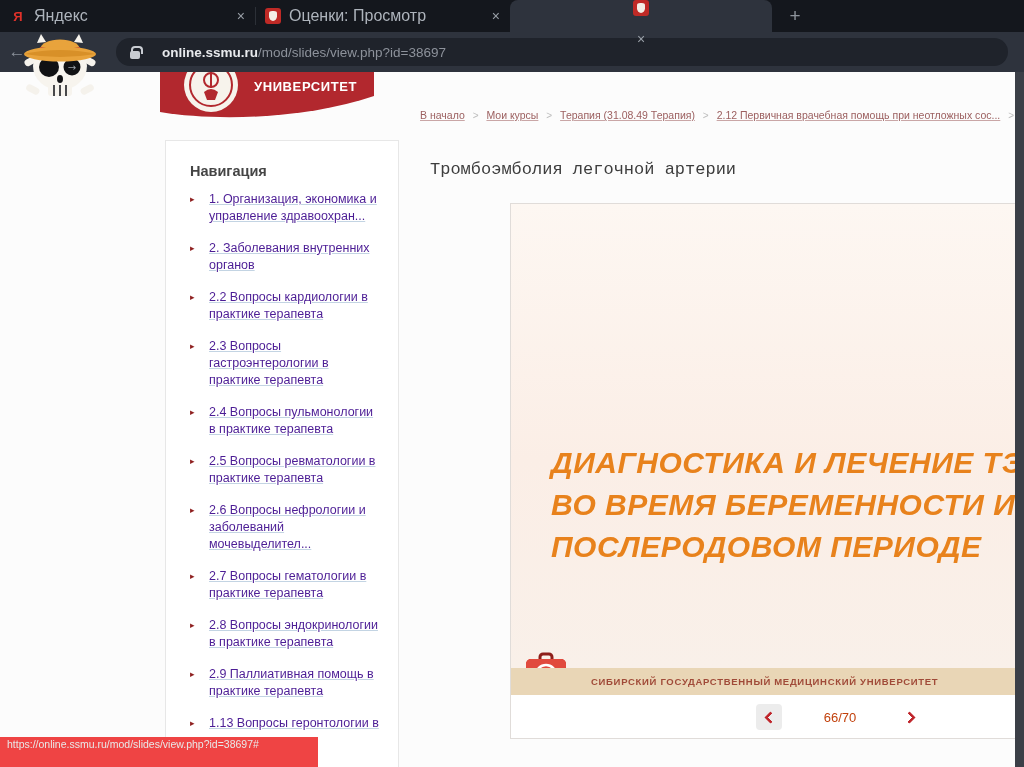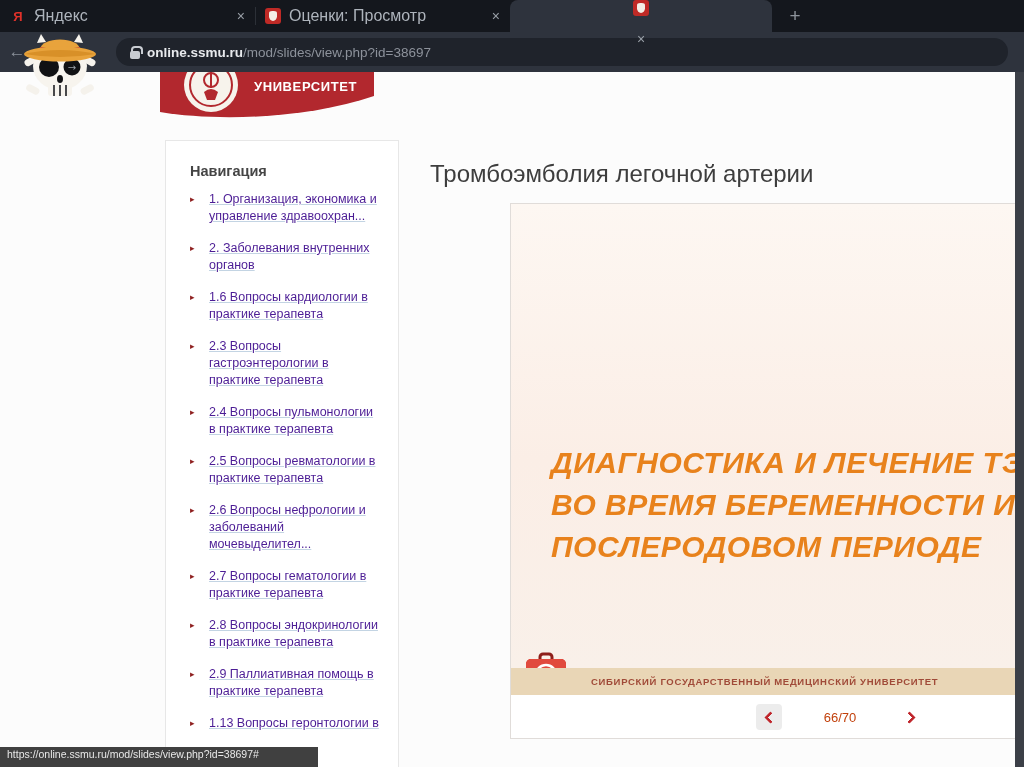--- a/index.html
+++ b/index.html
@@ -45,21 +45,21 @@
   .toolbar {
     position:absolute; top:32px; left:0; width:1024px; height:40px;
     background:#2e333d; z-index:39; display:flex; align-items:center;
   }
   .nav-btn { color:#8a9099; font-size:17px; width:26px; text-align:center; cursor:pointer; }
   .nav-btn.back { margin-left:4px; }
   .nav-btn.refresh { margin-left:56px; }
   .omnibox {
     position:absolute; left:116px; right:16px; top:6px; height:28px;
     background:#1f232b; border-radius:14px; display:flex; align-items:center;
-    padding:0 14px; gap:7px; cursor:text;
+    padding:0 14px; gap:22px; cursor:text;
   }
   .lock { position:relative; width:10px; height:8px; background:#c9cdd3; border-radius:2px; margin-top:5px; flex:0 0 auto;}
   .lock::before{
     content:""; position:absolute; left:1px; top:-5px; width:8px; height:6px;
     border:2px solid #c9cdd3; border-bottom:none; border-radius:4px 4px 0 0;
   }
   .url { font-size:13.5px; white-space:nowrap; overflow:hidden; }
   .url .host { color:#e8eaed; font-weight:bold; }
   .url .path { color:#8d929b; font-weight:normal; }
 
@@ -91,21 +91,21 @@
     background:#ffffff; border:1px solid #e7e7e7; padding:22px 16px 10px 24px;
   }
   .sidebar-title { font-size:14.5px; font-weight:bold; color:#454545; margin-bottom:12px; }
   .nav-item { display:flex; gap:9px; margin-bottom:15px; }
   .nav-arrow { color:#8e1f1f; font-size:9px; line-height:17px; flex:0 0 10px; cursor:pointer; }
   .nav-link {
     font-size:12.5px; line-height:17px; color:#4c1d95;
     text-decoration:underline; text-decoration-color:#c3d4e3; cursor:pointer;
   }
 
-  .page-title { position:absolute; left:430px; top:88px; font-size:24px; font-weight:500; color:#3d3d3d; }
+  .page-title { position:absolute; left:430px; top:88px; font-size:17px; font-weight:500; color:#3d3d3d;font-family:Liberation Mono, monospace; }
 
   .slide-card {
     position:absolute; left:510px; top:131px; width:660px; height:536px;
     background:#ffffff; border:1px solid #e0dcd9; overflow:hidden;
   }
   .slide-canvas {
     position:absolute; left:0; top:0; width:100%; height:464px;
     background:linear-gradient(180deg,#fdf7f2 0%, #fbeee6 55%, #f9f0e9 100%);
   }
   .slide-text { position:absolute; left:40px; top:238px; }
@@ -131,22 +131,22 @@
   }
   .pg-btn.prev { background:#ececec; }
   .chev { width:9px; height:9px; border-right:3px solid #c0272d; border-top:3px solid #c0272d; border-radius:1px; }
   .chev.left  { transform:rotate(-135deg); margin-left:4px; }
   .chev.right { transform:rotate(45deg);  margin-right:4px; }
   .pg-label { font-size:13px; color:#c2410c; }
 
   .scrollbar { position:absolute; right:0; top:0; width:9px; height:695px; background:#3b3f47; cursor:pointer; }
 
   .status-tip {
-    position:absolute; left:0; bottom:0; height:20px; width:318px;
-    background:#404040; color:#e8e8e8; font-size:10.5px; line-height:13px;
+    position:absolute; left:0; bottom:0; height:30px; width:318px;
+    background:#ef4444; color:#e8e8e8; font-size:10.5px; line-height:13px;
     padding:1px 2px 0 7px; white-space:nowrap; overflow:hidden; z-index:60;
   }
 </style>
 </head>
 <body>
 
 <div class="tabbar">
   <div class="tab">
     <span class="favicon yandex">Я</span>
     <span class="tab-title">Яндекс</span>
@@ -213,35 +213,46 @@
     <svg class="banner-emblem" width="58" height="58" viewBox="0 0 58 58">
       <circle cx="29" cy="29" r="27" fill="#f7f3ec"></circle>
       <circle cx="29" cy="29" r="21" fill="none" stroke="#b2282e" stroke-width="2"></circle>
       <circle cx="29" cy="24" r="7" fill="none" stroke="#b2282e" stroke-width="2"></circle>
       <path d="M22 36 Q29 30 36 36 L33 44 H25 Z" fill="#b2282e"></path>
       <line x1="29" y1="14" x2="29" y2="32" stroke="#b2282e" stroke-width="2"></line>
     </svg>
     <span class="banner-label">УНИВЕРСИТЕТ</span>
   </div>
 
+  <div class="breadcrumb">
+    <span class="crumb">В начало</span>
+    <span class="crumb-sep">&gt;</span>
+    <span class="crumb">Мои курсы</span>
+    <span class="crumb-sep">&gt;</span>
+    <span class="crumb">Терапия (31.08.49 Терапия)</span>
+    <span class="crumb-sep">&gt;</span>
+    <span class="crumb">2.12 Первичная врачебная помощь при неотложных сос...</span>
+    <span class="crumb-sep">&gt;</span>
+    
+  </div>
 
   <div class="sidebar">
     <div class="sidebar-title">Навигация</div>
 
     <div class="nav-item">
       <span class="nav-arrow">▸</span>
       <span class="nav-link">1. Организация, экономика и управление здравоохран...</span>
     </div>
     <div class="nav-item">
       <span class="nav-arrow">▸</span>
       <span class="nav-link">2. Заболевания внутренних органов</span>
     </div>
     <div class="nav-item">
       <span class="nav-arrow">▸</span>
-      <span class="nav-link">1.6 Вопросы кардиологии в практике терапевта</span>
+      <span class="nav-link">2.2 Вопросы кардиологии в практике терапевта</span>
     </div>
     <div class="nav-item">
       <span class="nav-arrow">▸</span>
       <span class="nav-link">2.3 Вопросы гастроэнтерологии в практике терапевта</span>
     </div>
     <div class="nav-item">
       <span class="nav-arrow">▸</span>
       <span class="nav-link">2.4 Вопросы пульмонологии в практике терапевта</span>
     </div>
     <div class="nav-item">

